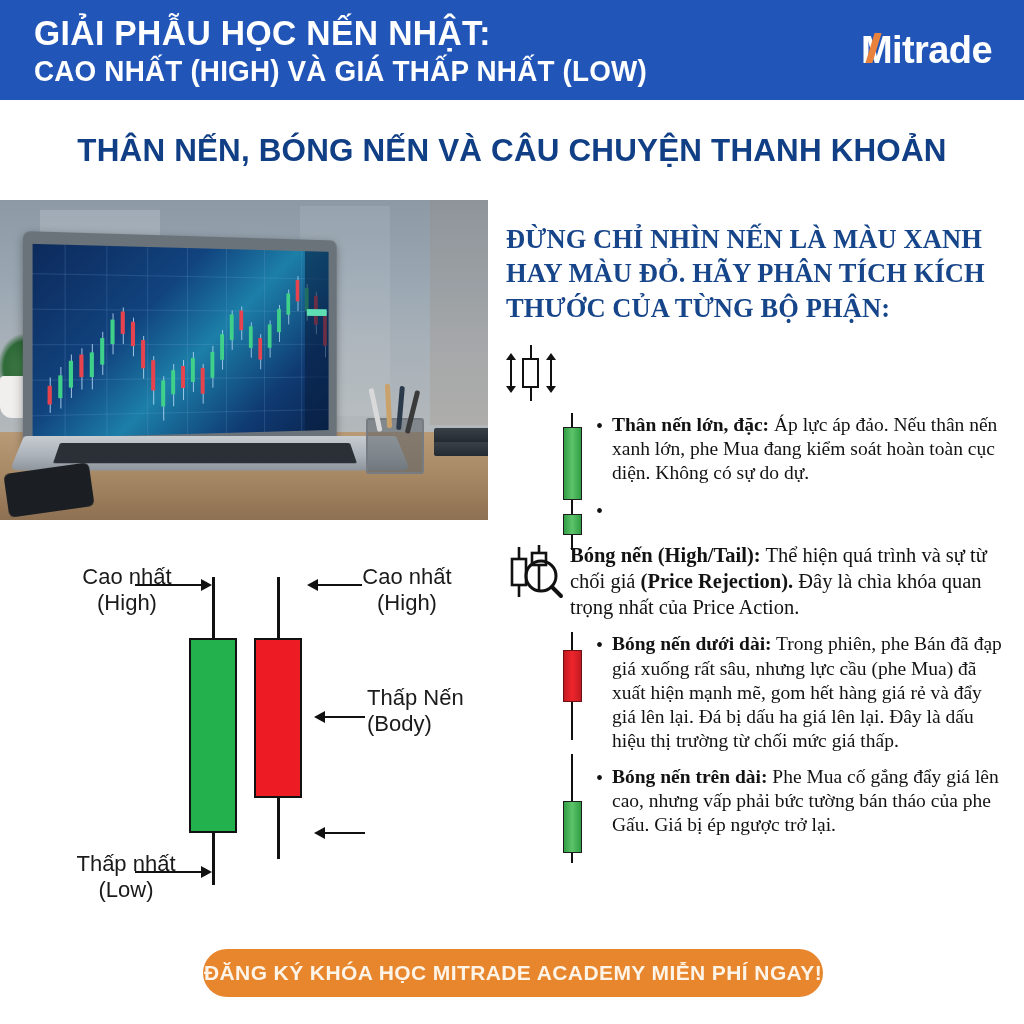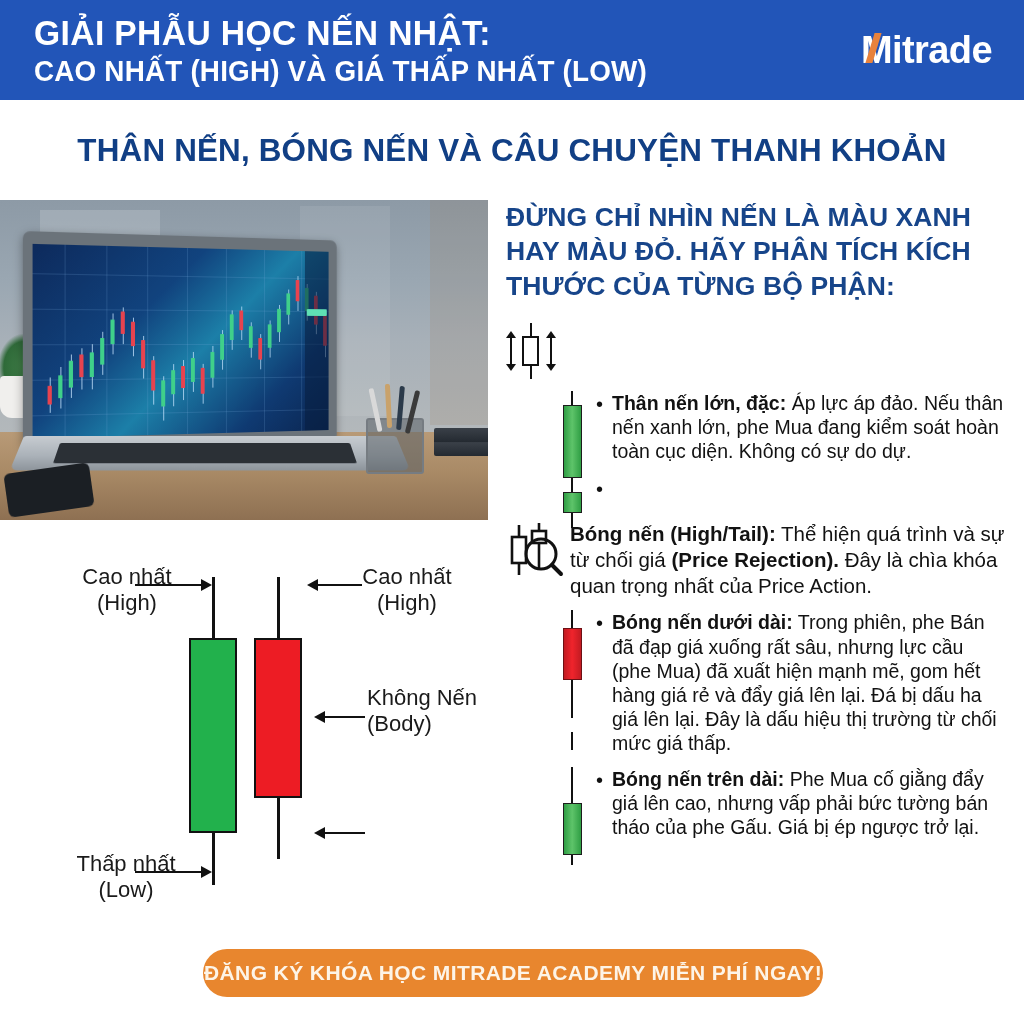--- a/index.html
+++ b/index.html
@@ -243,22 +243,23 @@
     width: 0; height: 0;
     border-top: 6px solid transparent;
     border-bottom: 6px solid transparent;
   }
   .arrow-head.right { border-left: 11px solid #111; }
   .arrow-head.left  { border-right: 11px solid #111; }
 
   
   #right-col {
     position: absolute;
-    left: 506px; top: 200px;
+    left: 506px; top: 222px;
     width: 500px;
+    font-family: Liberation Serif, serif;
   }
   #right-heading {
     color: #17458a;
     font-size: 26.5px;
     font-weight: bold;
     line-height: 1.30;
     letter-spacing: 0.1px;
   }
   .block {
     position: relative;
@@ -566,21 +567,21 @@
         <div class="arrow-head right" style="left:164px; top:46px;"></div>
 
         <div class="diag-label" style="left:320px; top:31px; text-align:center; width:100px;">
           <div>Cao nhất</div>
           <div>(High)</div>
         </div>
         <div class="arrow" style="left:281px; top:51px; width:44px;"></div>
         <div class="arrow-head left" style="left:270px; top:46px;"></div>
 
         <div class="diag-label" style="left:330px; top:152px;">
-          <div>Không Nến</div>
+          <div>Thấp Nến</div>
           <div>(Body)</div>
         </div>
         <div class="arrow" style="left:288px; top:183px; width:40px;"></div>
         <div class="arrow-head left" style="left:277px; top:178px;"></div>
 
         <div class="arrow" style="left:288px; top:299px; width:40px;"></div>
         <div class="arrow-head left" style="left:277px; top:294px;"></div>
 
         <div class="diag-label" style="left:36px; top:318px; text-align:center; width:106px;">
           <div>Thấp nhất</div>
@@ -666,20 +667,20 @@
 
     <div class="sub" style="margin-top:12px;">
       <div class="sub-icon">
         <div class="mini" style="left:12px; top:0;">
           <div class="mw" style="left:11px; top:0; height:98px;"></div>
           <div class="mb" style="left:3px; top:36px; width:19px; height:52px; background:linear-gradient(90deg,#2f9e44 0%,#5ec46a 48%,#2f9e44 100%);"></div>
         </div>
       </div>
       <div class="sub-bullet">•</div>
       <div class="sub-text">
-        <b>Bóng nến trên dài:</b><span> Phe Mua cố giằng đẩy giá lên cao, nhưng vấp phải bức tường bán tháo của phe Gấu. Giá bị ép ngược trở lại.</span>
+        <b>Bóng nến trên dài:</b><span> Phe Mua cố gắng đẩy giá lên cao, nhưng vấp phải bức tường bán tháo của phe Gấu. Giá bị ép ngược trở lại.</span>
       </div>
     </div>
   </div>
 
   <button id="cta-button">ĐĂNG KÝ KHÓA HỌC MITRADE ACADEMY MIỄN PHÍ NGAY!</button>
 
 </div>
 
 </body></html>

